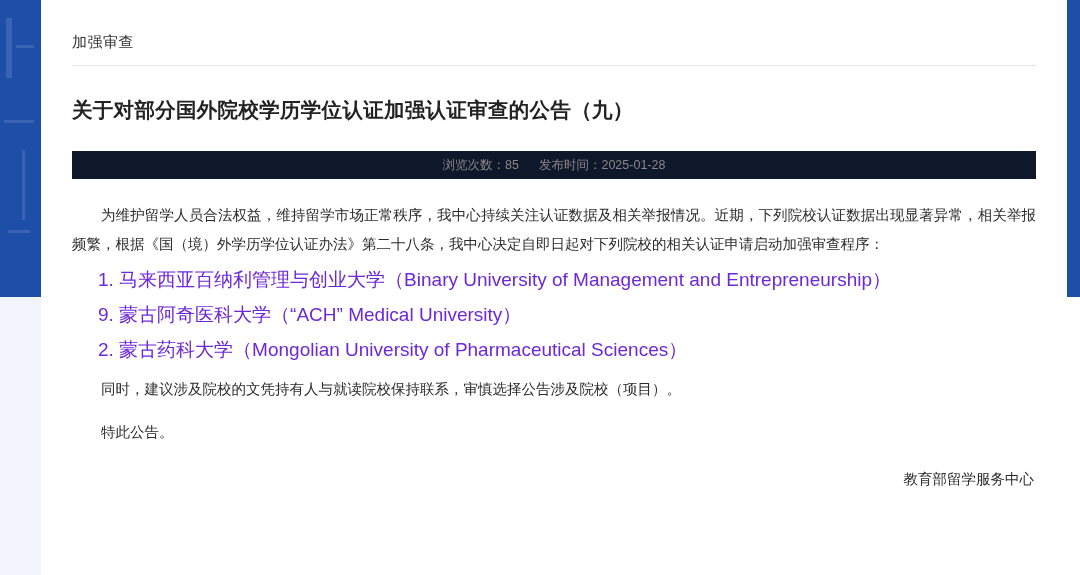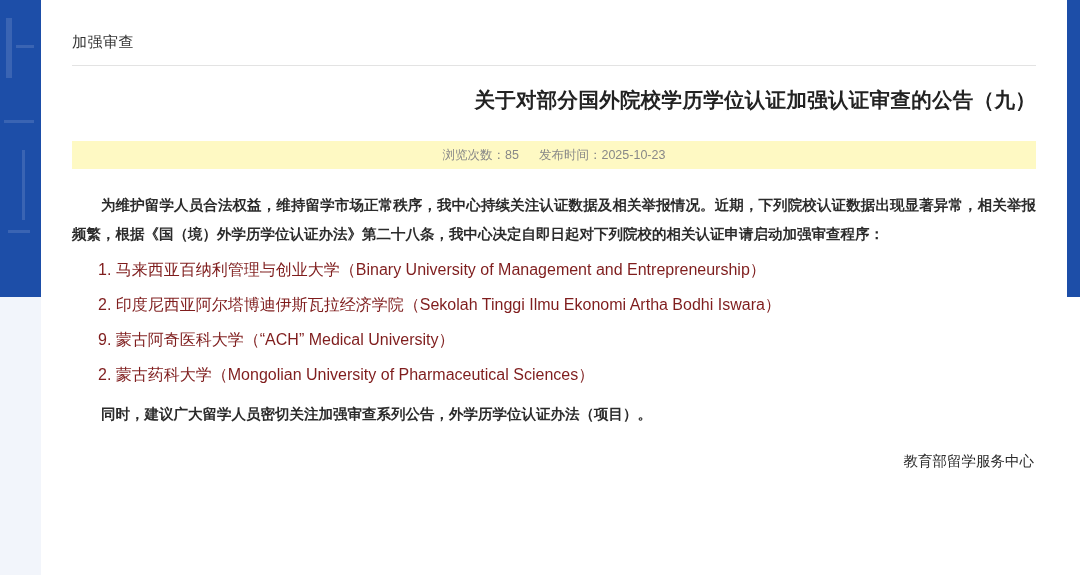--- a/index.html
+++ b/index.html
@@ -92,60 +92,59 @@
     color: #333333;
     padding-top: 33px;
     padding-bottom: 13px;
     letter-spacing: 0.5px;
   }
   .divider {
     border-bottom: 1px solid #e3e3e3;
     margin: 0 0 0 0;
   }
   .doc-title {
-    text-align: right;
+    text-align: left;
     font-size: 20.5px;
     font-weight: bold;
     color: #222222;
-    margin-top: 20px;
+    margin-top: 30px;
     margin-bottom: 27px;
     letter-spacing: 0.3px;
   }
   .meta-bar {
-    background: #fef9c3;
+    background: #0f172a;
     height: 28px;
     display: flex;
     align-items: center;
     justify-content: center;
     gap: 20px;
     font-size: 12.5px;
     color: #888888;
   }
   .body-text {
     margin-top: 22px;
     font-size: 14.5px;
     color: #2b2b2b;
     line-height: 29px;
   }
   .para {
     text-indent: 2em;
     margin: 0 0 6px 0;
     text-align: justify;
-    font-weight: bold;
   }
   .list {
     margin: 10px 0 8px 0;
     padding: 0;
     list-style: none;
   }
   .list li {
     margin: 0 0 13px 0;
     padding-left: 26px;
-    font-size: 16px;
-    color: #7f1d1d;
+    font-size: 19px;
+    color: #6d28d9;
     line-height: 22px;
   }
   .para-gap { margin-top: 14px; }
   .signature {
     margin-top: 18px;
     text-align: right;
     font-size: 14.5px;
     color: #2b2b2b;
     line-height: 29px;
   }
@@ -175,34 +174,34 @@
   <div class="content">
     <div class="inner">
 
       <div class="breadcrumb">加强审查</div>
       <div class="divider"></div>
 
       <h1 class="doc-title">关于对部分国外院校学历学位认证加强认证审查的公告（九）</h1>
 
       <div class="meta-bar">
         <span>浏览次数：85</span>
-        <span>发布时间：2025-10-23</span>
+        <span>发布时间：2025-01-28</span>
       </div>
 
       <div class="body-text">
         <p class="para">为维护留学人员合法权益，维持留学市场正常秩序，我中心持续关注认证数据及相关举报情况。近期，下列院校认证数据出现显著异常，相关举报频繁，根据《国（境）外学历学位认证办法》第二十八条，我中心决定自即日起对下列院校的相关认证申请启动加强审查程序：</p>
 
         <ul class="list">
           <li>1. 马来西亚百纳利管理与创业大学（Binary University of Management and Entrepreneurship）</li>
-          <li>2. 印度尼西亚阿尔塔博迪伊斯瓦拉经济学院（Sekolah Tinggi Ilmu Ekonomi Artha Bodhi Iswara）</li>
           <li>9. 蒙古阿奇医科大学（“ACH” Medical University）</li>
           <li>2. 蒙古药科大学（Mongolian University of Pharmaceutical Sciences）</li>
         </ul>
 
-        <p class="para para-gap">同时，建议广大留学人员密切关注加强审查系列公告，外学历学位认证办法（项目）。</p>
+        <p class="para para-gap">同时，建议涉及院校的文凭持有人与就读院校保持联系，审慎选择公告涉及院校（项目）。</p>
+        <p class="para para-gap">特此公告。</p>
 
         <div class="signature">
           <span class="sig-line">教育部留学服务中心</span>
 
         </div>
       </div>
 
     </div>
   </div>
 </div>

